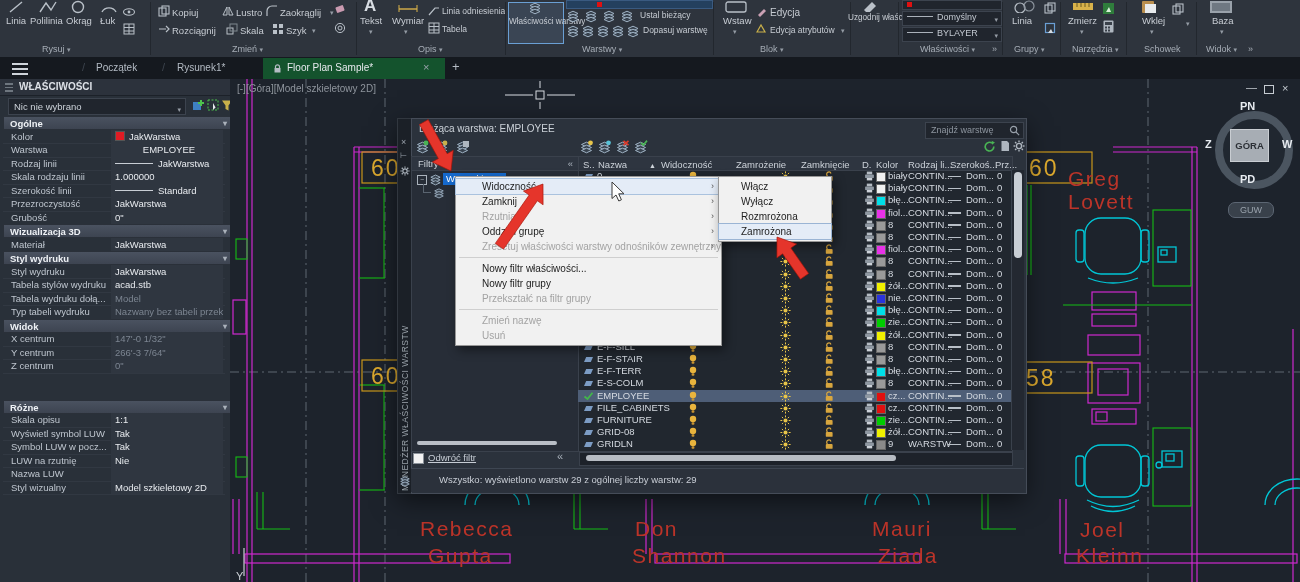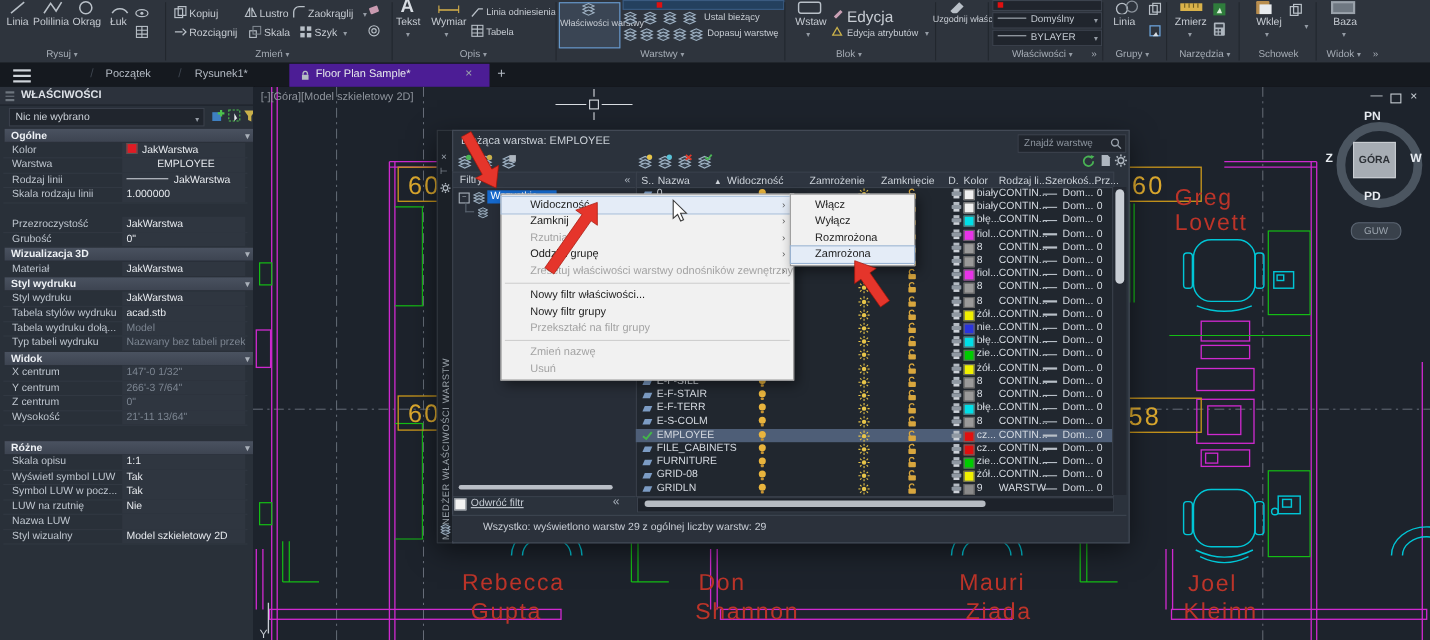--- a/index.html
+++ b/index.html
@@ -285,21 +285,21 @@
   <div class="a pdiv" style="left:713px"></div>
 
   <svg class="a" style="left:724px;top:0" width="24" height="13">
       <rect x="2" y="2" width="20" height="10" rx="2" fill="none" stroke="#b9c0c8" stroke-width="1.3"></rect>
     </svg>
   <span class="a rlbl" style="left:723px;top:15px">Wstaw</span>
   <span class="a caret" style="left:733px;top:28px">▾</span>
   <svg class="a" style="left:756px;top:5px" width="12" height="12">
       <path d="M2 10 L8 4 L10 6 L4 12 Z" fill="#c9a0b4"></path>
     </svg>
-  <span class="a rlbl" style="left:770px;top:7px;font-size:14px">Edycja</span>
+  <span class="a rlbl" style="left:770px;top:7px;font-size:10px">Edycja</span>
   <svg class="a" style="left:756px;top:23px" width="12" height="12">
       <path d="M1 9 L5 2 L9 9 Z" fill="none" stroke="#c9b04a" stroke-width="1.2"></path>
     </svg>
   <span class="a rlbl" style="left:770px;top:25px;font-size:8.5px">Edycja atrybutów</span>
   <span class="a caret" style="left:841px;top:27px">▾</span>
   <span class="a plbl" style="left:760px;top:44px"><span>Blok</span> <span class="caret">▾</span></span>
   <div class="a pdiv" style="left:850px"></div>
 
   <svg class="a" style="left:862px;top:0" width="20" height="12">
       <path d="M2 10 L10 2 L14 6 L6 14 Z" fill="#b9c0c8"></path>
@@ -389,21 +389,21 @@
 <div id="tabbar" class="a">
   <div class="a" style="left:12px;top:6px">
     <div style="width:16px;height:2px;background:#cfd4da;margin-bottom:3px"></div>
     <div style="width:16px;height:2px;background:#cfd4da;margin-bottom:3px"></div>
     <div style="width:16px;height:2px;background:#cfd4da"></div>
   </div>
   <span class="a slash" style="left:82px;top:4px">/</span>
   <span class="a tabtxt" style="left:96px;top:5px">Początek</span>
   <span class="a slash" style="left:162px;top:4px">/</span>
   <span class="a tabtxt" style="left:177px;top:5px">Rysunek1*</span>
-  <div class="a" style="left:263px;top:1px;width:182px;height:21px;background:#4c1d95">
+  <div class="a" style="left:263px;top:1px;width:182px;height:21px;background:#14532d">
     <svg class="a" style="left:10px;top:6px" width="9" height="10">
         <path d="M2.5 4 V2.8 A2 2 0 0 1 6.5 2.8 V4" fill="none" stroke="#b5bcc4" stroke-width="1.2"></path>
         <rect x="1.5" y="4" width="6" height="4.5" fill="#b5bcc4"></rect>
       </svg>
     <span class="a" style="left:24px;top:4px;font-size:10px;color:#e6e9ed;white-space:nowrap">Floor Plan Sample*</span>
     <span class="a" style="left:160px;top:3px;font-size:11px;color:#9aa2ab">×</span>
   </div>
   <span class="a" style="left:452px;top:2px;font-size:13px;color:#b4bbc4">+</span>
 </div>
 
@@ -442,20 +442,24 @@
         <span class="pvc"><span class="pv">EMPLOYEE</span></span>
       </div>
       <div class="prow a" style="left: 3px; top: 77.5px; width: 222px; height: 13.5px;">
         <span class="pl">Rodzaj linii</span>
         <span class="pvc"><span class="lnv"></span><span class="pv">JakWarstwa</span></span>
       </div>
       <div class="prow a" style="left: 3px; top: 91px; width: 222px; height: 13.5px;">
         <span class="pl">Skala rodzaju linii</span>
         <span class="pvc"><span class="pv">1.000000</span></span>
       </div>
+      <div class="prow a" style="left: 3px; top: 104.5px; width: 222px; height: 13.5px;">
+        <span class="pl">Szerokość linii</span>
+        <span class="pvc"><span class="lnv"></span><span class="pv">Standard</span></span>
+      </div>
       <div class="prow a" style="left: 3px; top: 118px; width: 222px; height: 13.5px;">
         <span class="pl">Przezroczystość</span>
         <span class="pvc"><span class="pv">JakWarstwa</span></span>
       </div>
       <div class="prow a" style="left: 3px; top: 131.5px; width: 222px; height: 13.5px;">
         <span class="pl">Grubość</span>
         <span class="pvc"><span class="pv">0"</span></span>
       </div>
       <div class="psec a" style="left: 3px; top: 145px; width: 222px; height: 12px;"><span>Wizualizacja 3D</span><span class="cv">▾</span></div>
       <div class="prow a" style="left: 3px; top: 158.5px; width: 222px; height: 13.5px;">
@@ -484,24 +488,20 @@
         <span class="pl">X centrum</span>
         <span class="pvc"><span class="pv mut">147'-0 1/32"</span></span>
       </div>
       <div class="prow a" style="left: 3px; top: 266.5px; width: 222px; height: 13.5px;">
         <span class="pl">Y centrum</span>
         <span class="pvc"><span class="pv mut">266'-3 7/64"</span></span>
       </div>
       <div class="prow a" style="left: 3px; top: 280px; width: 222px; height: 13.5px;">
         <span class="pl">Z centrum</span>
         <span class="pvc"><span class="pv mut">0"</span></span>
-      </div>
-      <div class="prow a" style="left: 3px; top: 293.5px; width: 222px; height: 13.5px;">
-        <span class="pl">Wysokość</span>
-        <span class="pvc"><span class="pv mut">21'-11 13/64"</span></span>
       </div>
       <div class="psec a" style="left: 3px; top: 320.5px; width: 222px; height: 12px;"><span>Różne</span><span class="cv">▾</span></div>
       <div class="prow a" style="left: 3px; top: 334px; width: 222px; height: 13.5px;">
         <span class="pl">Skala opisu</span>
         <span class="pvc"><span class="pv">1:1</span></span>
       </div>
       <div class="prow a" style="left: 3px; top: 347.5px; width: 222px; height: 13.5px;">
         <span class="pl">Wyświetl symbol LUW</span>
         <span class="pvc"><span class="pv">Tak</span></span>
       </div>

